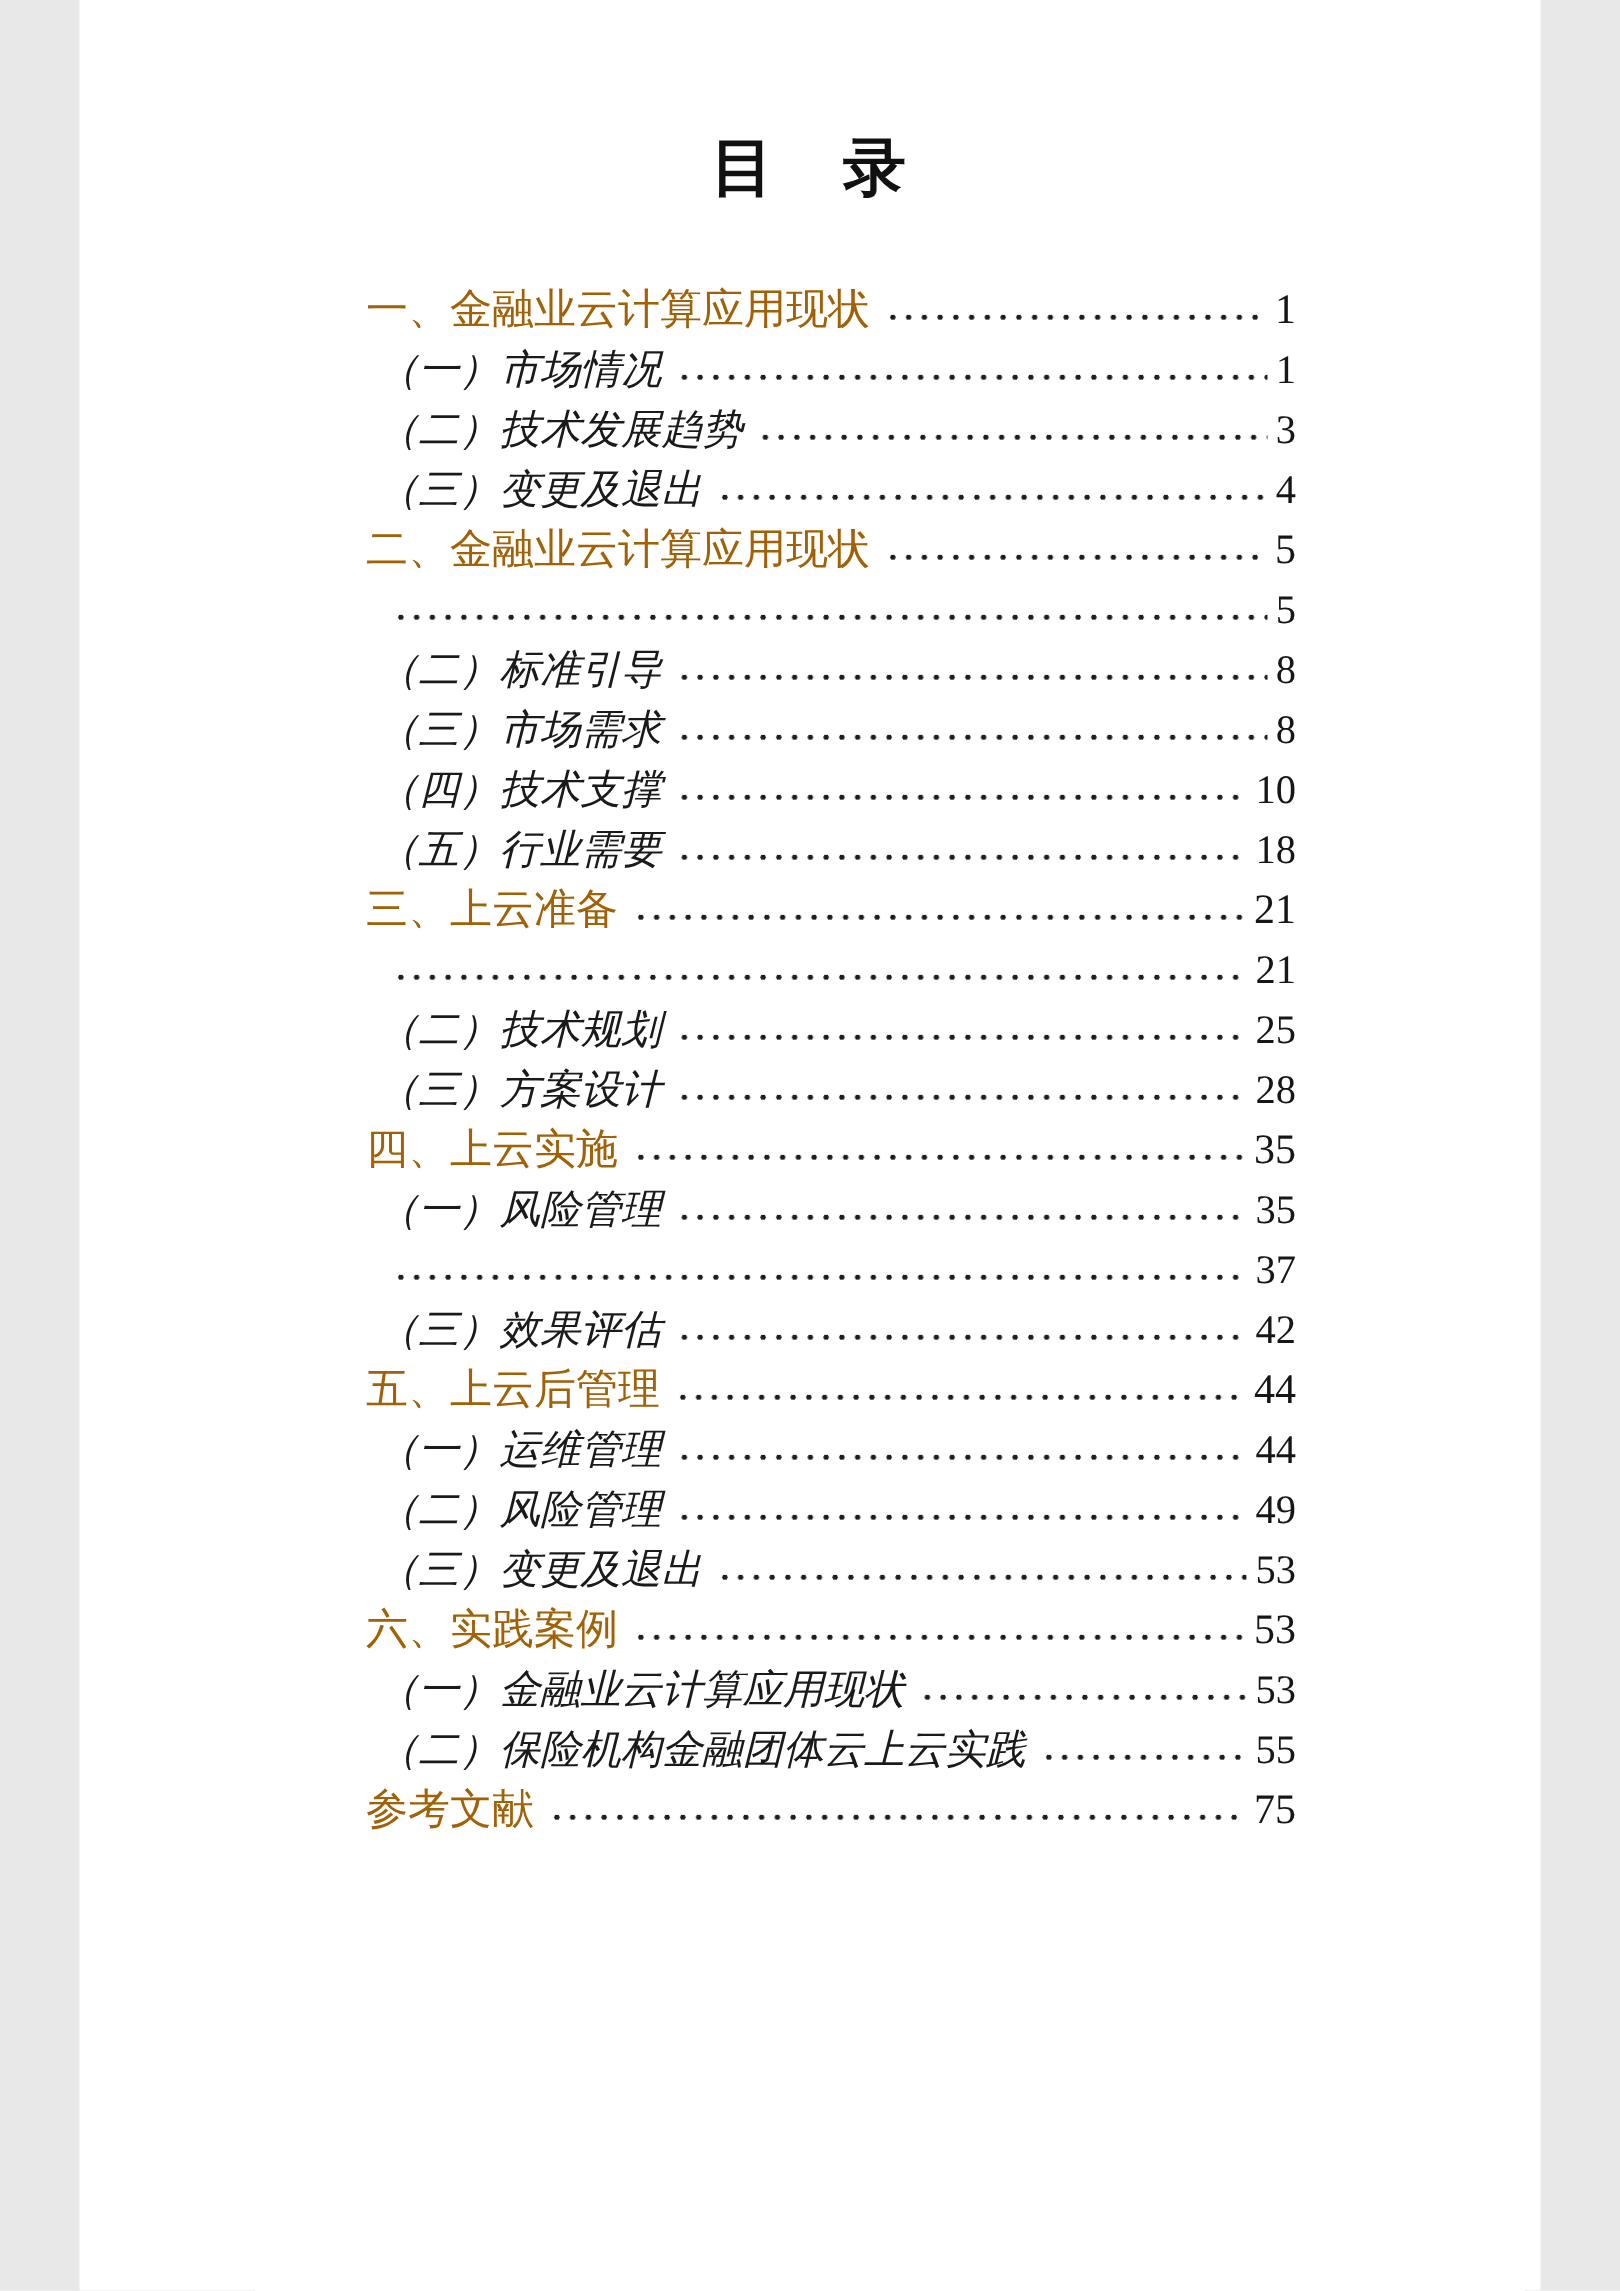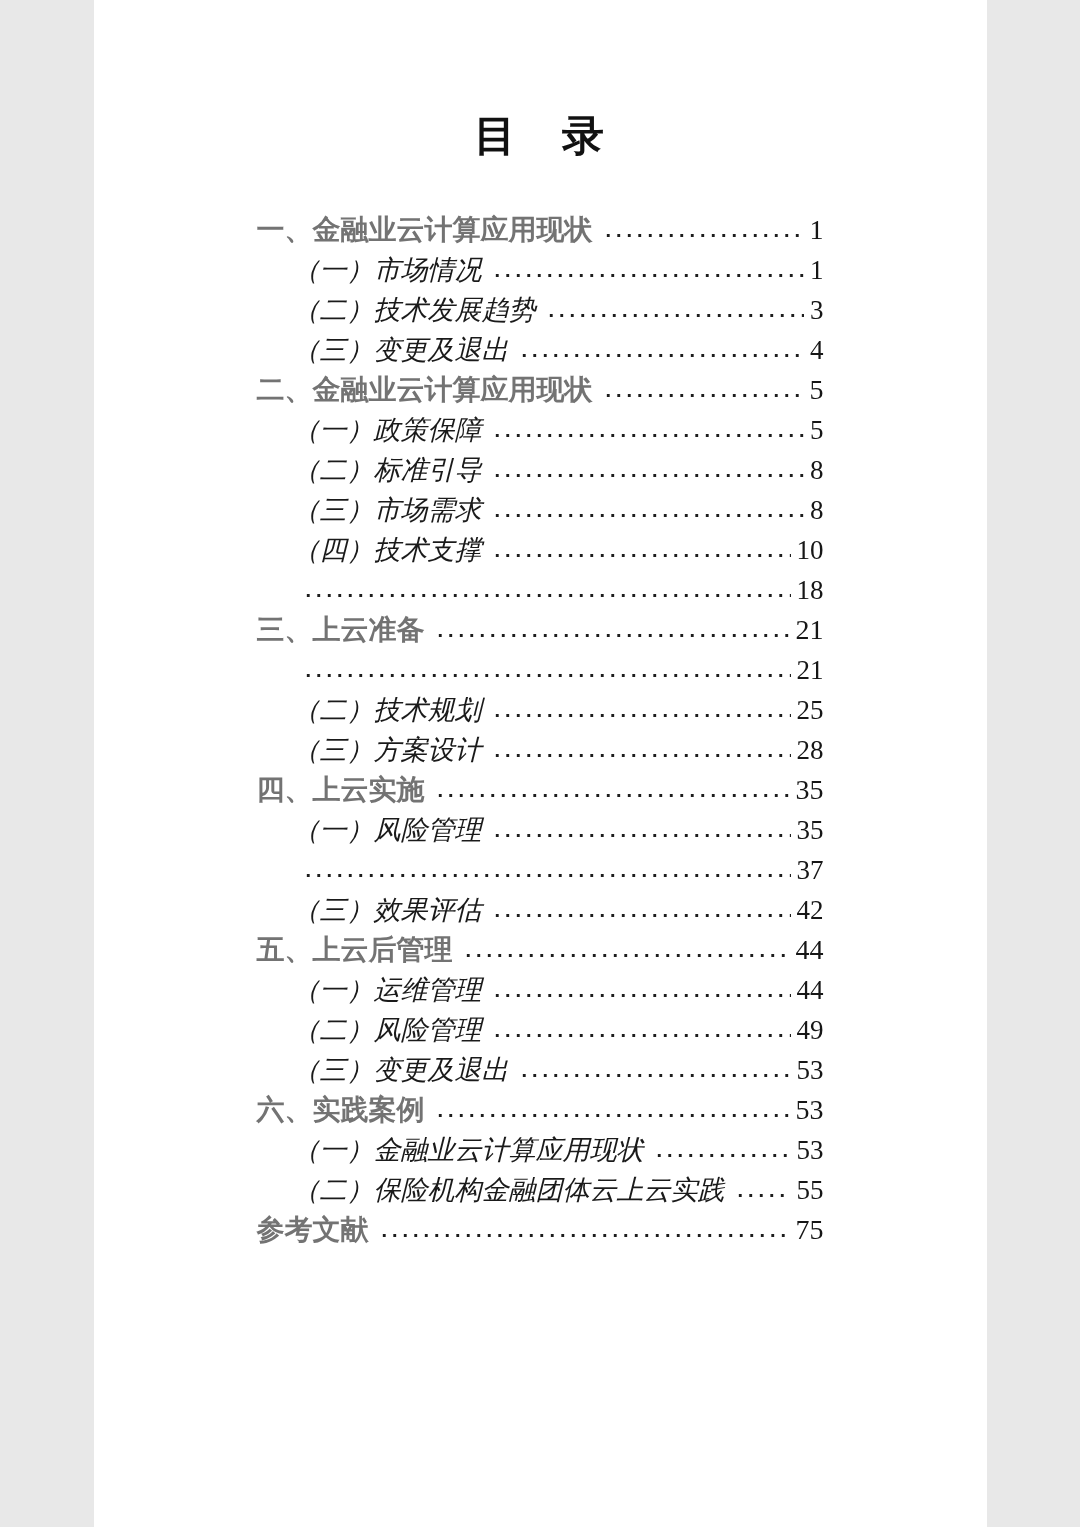--- a/index.html
+++ b/index.html
@@ -2,26 +2,26 @@
 <html><head>
 <meta charset="utf-8">
 <style>
   html, body {
     margin: 0;
     padding: 0;
     background: #e8e8e8;
   }
   .page {
     position: relative;
-    width: 893px;
+    width: 974px;
     height: 1527px;
     margin: 0 auto;
     background: #ffffff;
     box-sizing: border-box;
-    padding: 112px 163px 0 163px;
+    padding: 88px 163px 0 163px;
     color: #161616;
     font-family: "Liberation Serif", serif;
     overflow: hidden;
   }
   .doc-title {
     margin: 0 0 50px 0;
     text-align: center;
     font-size: 42px;
     line-height: 48px;
     font-weight: 700;
@@ -35,23 +35,24 @@
   .toc-row {
     display: flex;
     align-items: baseline;
     height: 40px;
     line-height: 40px;
     white-space: nowrap;
   }
   
   .toc-row.lvl1 .label {
     font-family: "Liberation Sans", sans-serif;
-    font-weight: 700;
+    font-weight: 400;
     font-size: 28px;
-    color: #737373;
+    color: #a16207;
+    margin-left: 28px;
   }
   .toc-row.lvl1 .pagenum {
     font-family: "Liberation Serif", serif;
     font-weight: 400;
     font-size: 28px;
   }
   
   .toc-row.lvl2 {
     padding-left: 36px;
   }
@@ -107,40 +108,40 @@
     <span class="label">（三）变更及退出</span>
     <span class="dots"></span>
     <span class="pagenum">4</span>
   </div>
       <div class="toc-row lvl1">
     <span class="label">二、金融业云计算应用现状</span>
     <span class="dots"></span>
     <span class="pagenum">5</span>
   </div>
       <div class="toc-row lvl2">
-    <span class="label">（一）政策保障</span>
     <span class="dots"></span>
     <span class="pagenum">5</span>
   </div>
       <div class="toc-row lvl2">
     <span class="label">（二）标准引导</span>
     <span class="dots"></span>
     <span class="pagenum">8</span>
   </div>
       <div class="toc-row lvl2">
     <span class="label">（三）市场需求</span>
     <span class="dots"></span>
     <span class="pagenum">8</span>
   </div>
       <div class="toc-row lvl2">
     <span class="label">（四）技术支撑</span>
     <span class="dots"></span>
     <span class="pagenum">10</span>
   </div>
       <div class="toc-row lvl2">
+    <span class="label">（五）行业需要</span>
     <span class="dots"></span>
     <span class="pagenum">18</span>
   </div>
       <div class="toc-row lvl1">
     <span class="label">三、上云准备</span>
     <span class="dots"></span>
     <span class="pagenum">21</span>
   </div>
       <div class="toc-row lvl2">
     <span class="dots"></span>

